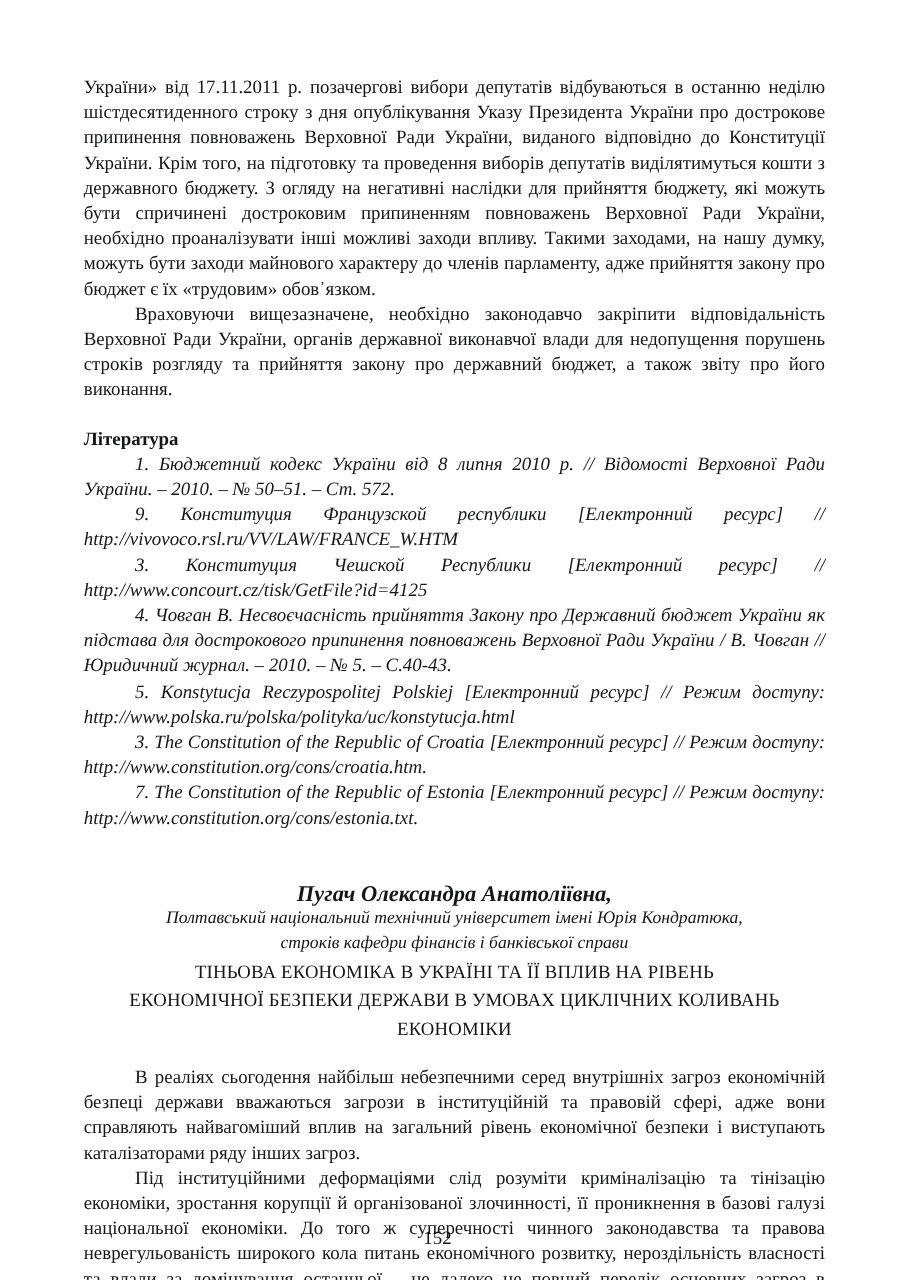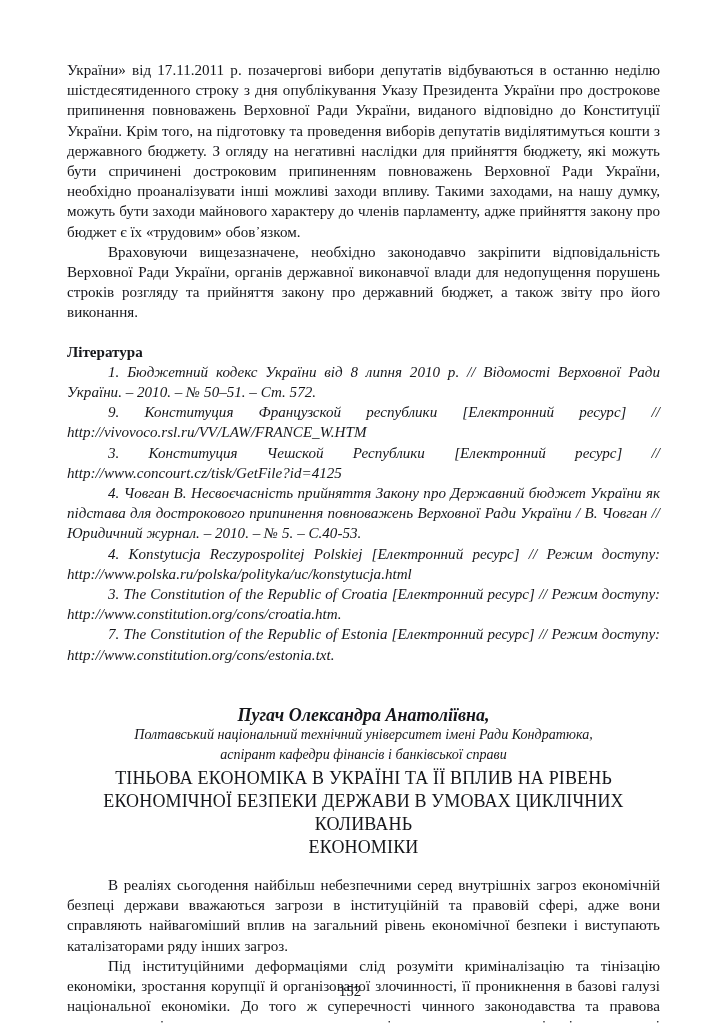--- a/index.html
+++ b/index.html
@@ -67,21 +67,21 @@
     font-weight: bold;
   }
   .author-affil {
     font-size: 14.1px;
     line-height: 19.4px;
     font-style: italic;
   }
   .article-title {
     margin-top: 3px;
     text-align: center;
-    font-size: 18px;
+    font-size: 15px;
     line-height: 23px;
     font-weight: normal;
     letter-spacing: 0.15px;
   }
   .article-title .tline { display: block; }
   .after-title {
     margin-top: 16px;
   }
   
   .page-number {
@@ -104,30 +104,30 @@
     <section>
       <p class="body first">України» від 17.11.2011 р. позачергові вибори депутатів відбуваються в останню неділю шістдесятиденного строку з дня опублікування Указу Президента України про дострокове припинення повноважень Верховної Ради України, виданого відповідно до Конституції України. Крім того, на підготовку та проведення виборів депутатів виділятимуться кошти з державного бюджету. З огляду на негативні наслідки для прийняття бюджету, які можуть бути спричинені достроковим припиненням повноважень Верховної Ради України, необхідно проаналізувати інші можливі заходи впливу. Такими заходами, на нашу думку, можуть бути заходи майнового характеру до членів парламенту, адже прийняття закону про бюджет є їх «трудовим» обов᾽язком.</p>
       <p class="body">Враховуючи вищезазначене, необхідно законодавчо закріпити відповідальність Верховної Ради України, органів державної виконавчої влади для недопущення порушень строків розгляду та прийняття закону про державний бюджет, а також звіту про його виконання.</p>
     </section>
 
     <section>
       <div class="lit-heading">Література</div>
       <p class="ref">1. Бюджетний кодекс України від 8 липня 2010 р. // Відомості Верховної Ради України. – 2010. – № 50–51. – Ст. 572.</p>
       <p class="ref">9. Конституция Французской республики [Електронний ресурс] // http://vivovoco.rsl.ru/VV/LAW/FRANCE_W.HTM</p>
       <p class="ref">3. Конституция Чешской Республики [Електронний ресурс] // http://www.concourt.cz/tisk/GetFile?id=4125</p>
-      <p class="ref">4. Човган В. Несвоєчасність прийняття Закону про Державний бюджет України як підстава для дострокового припинення повноважень Верховної Ради України / В. Човган // Юридичний журнал. – 2010. – № 5. – С.40-53.</p>
-      <p class="ref">4. Konstytucja Reczypospolitej Polskiej [Електронний ресурс] // Режим доступу: http://www.polska.ru/polska/polityka/uc/konstytucja.html</p>
+      <p class="ref">4. Човган В. Несвоєчасність прийняття Закону про Державний бюджет України як підстава для дострокового припинення повноважень Верховної Ради України / В. Човган // Юридичний журнал. – 2010. – № 5. – С.40-43.</p>
+      <p class="ref">5. Konstytucja Reczypospolitej Polskiej [Електронний ресурс] // Режим доступу: http://www.polska.ru/polska/polityka/uc/konstytucja.html</p>
       <p class="ref">3. The Constitution of the Republic of Croatia [Електронний ресурс] // Режим доступу: http://www.constitution.org/cons/croatia.htm.</p>
       <p class="ref">7. The Constitution of the Republic of Estonia [Електронний ресурс] // Режим доступу: http://www.constitution.org/cons/estonia.txt.</p>
     </section>
 
     <section class="author-block">
       <div class="author-name">Пугач Олександра Анатоліївна,</div>
-      <div class="author-affil">Полтавський національний технічний університет імені Ради Кондратюка,</div>
-      <div class="author-affil">аспірант кафедри фінансів і банківської справи</div>
+      <div class="author-affil">Полтавський національний технічний університет імені Юрія Кондратюка,</div>
+      <div class="author-affil">строків кафедри фінансів і банківської справи</div>
 
       <h1 class="article-title">
         <span class="tline">ТІНЬОВА ЕКОНОМІКА В УКРАЇНІ ТА ЇЇ ВПЛИВ НА РІВЕНЬ</span>
         <span class="tline">ЕКОНОМІЧНОЇ БЕЗПЕКИ ДЕРЖАВИ В УМОВАХ ЦИКЛІЧНИХ КОЛИВАНЬ</span>
         <span class="tline">ЕКОНОМІКИ</span>
       </h1>
     </section>
 
     <section class="after-title">
       <p class="body">В реаліях сьогодення найбільш небезпечними серед внутрішніх загроз економічній безпеці держави вважаються загрози в інституційній та правовій сфері, адже вони справляють найвагоміший вплив на загальний рівень економічної безпеки і виступають каталізаторами ряду інших загроз.</p>

